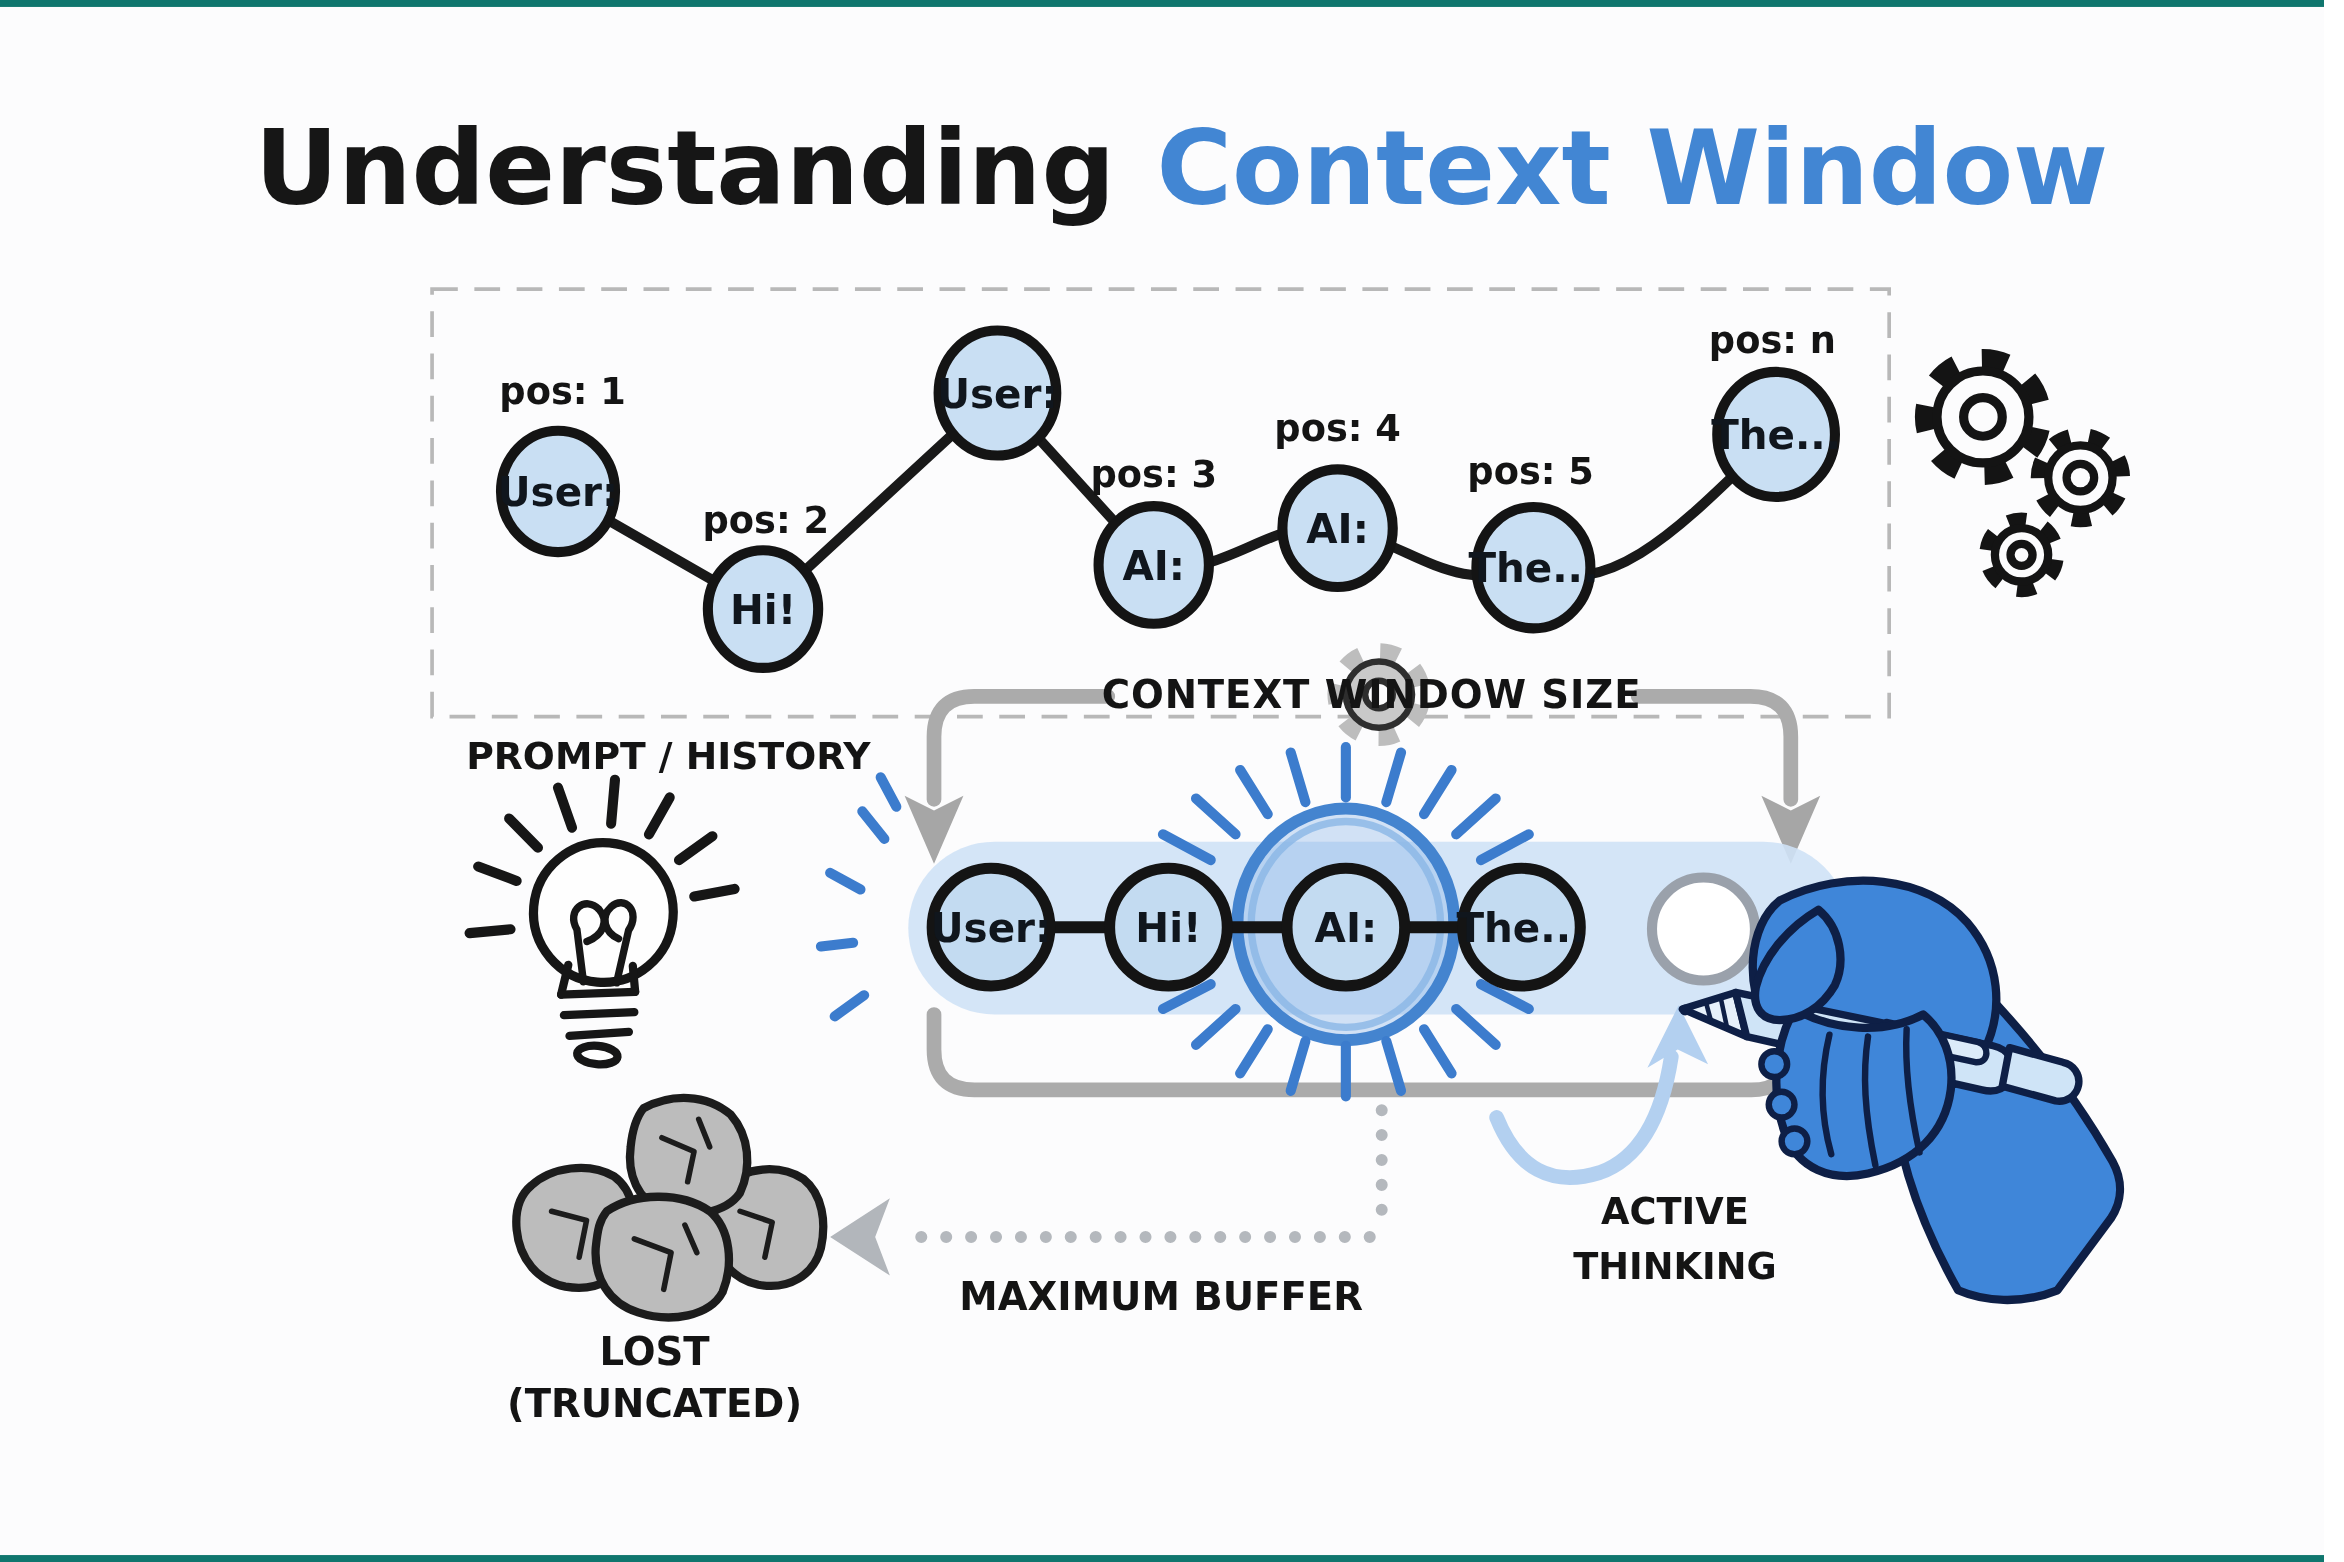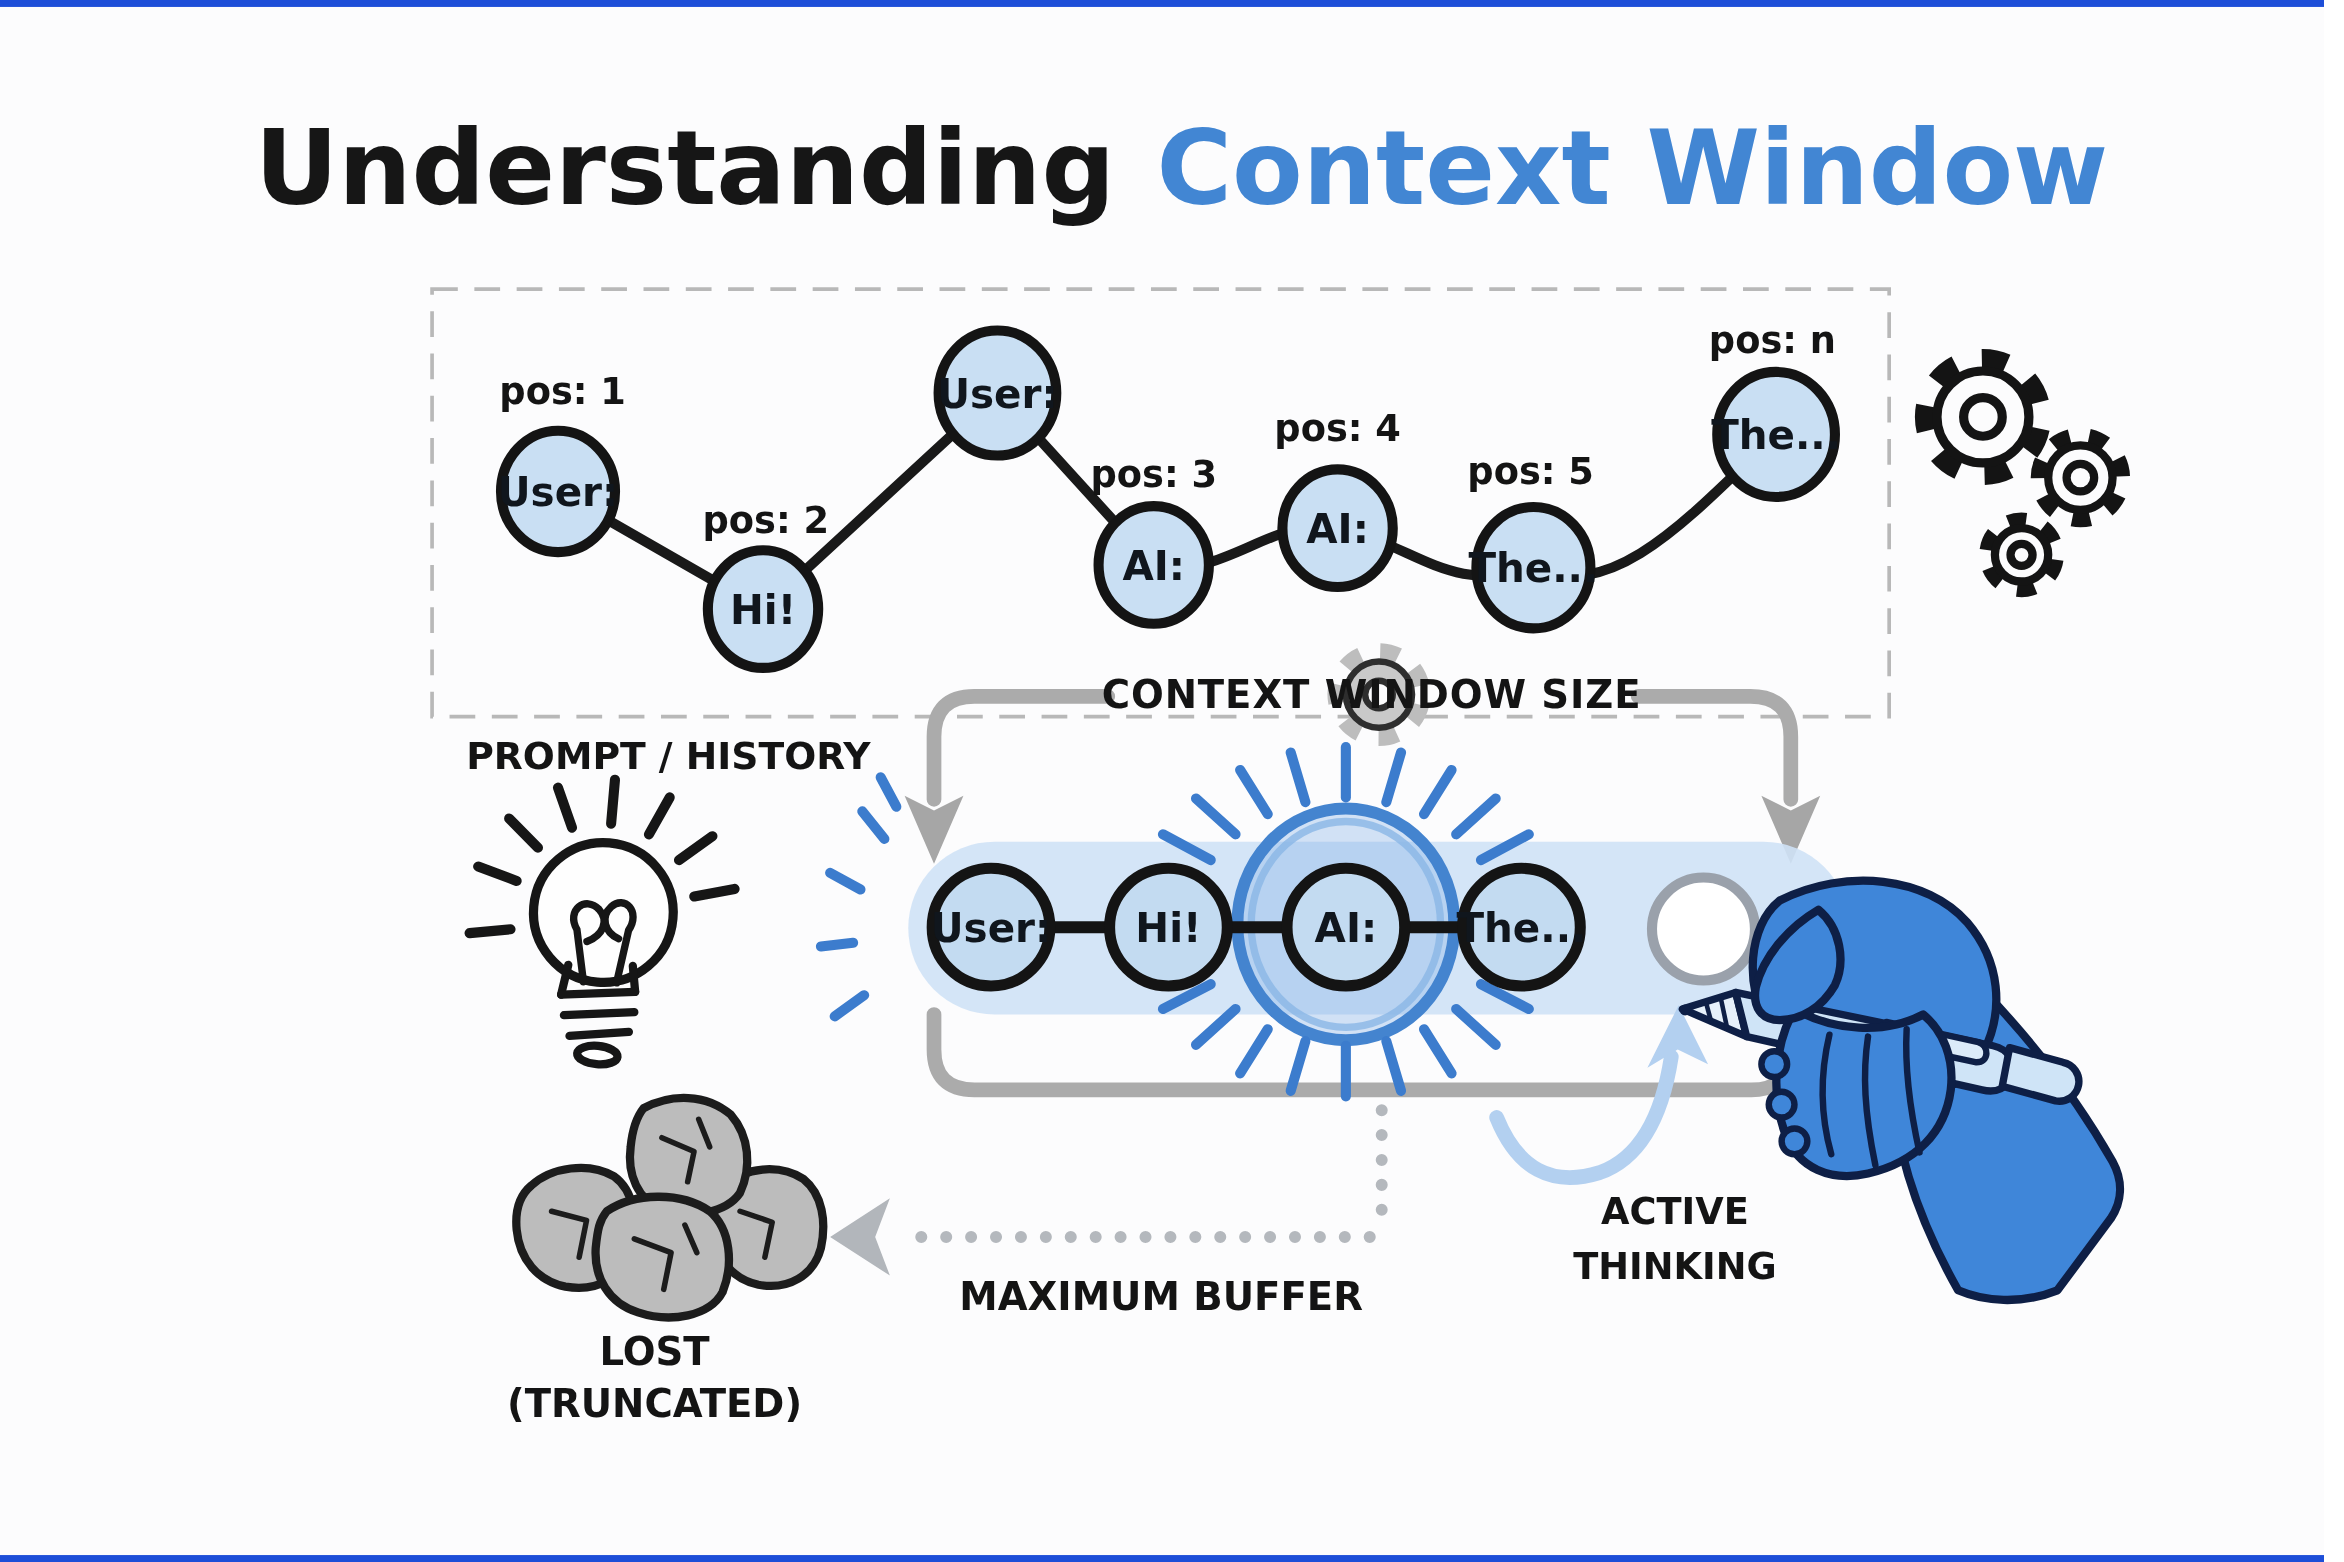--- a/index.html
+++ b/index.html
@@ -1,16 +1,16 @@
 <!DOCTYPE html>
 <html style="font-size:15px"><head>
 <meta charset="utf-8">
 <style>
   html,body{margin:0;padding:0;background:#ffffff;}
-  .stage{position:relative;width:2324px;height:1562px;background:#1d4ed8;overflow:hidden;
+  .stage{position:relative;width:2324px;height:1562px;background:#0f766e;overflow:hidden;
          font-family:"DejaVu Sans","Liberation Sans",sans-serif;}
   svg{display:block;width:100%;height:100%;}
   svg text{font-family:"DejaVu Sans","Liberation Sans",sans-serif;font-weight:bold;}
 </style>
 </head>
 <body>
 
 <div class="stage">
 <svg viewBox="0 0 2528 1684" xmlns="http://www.w3.org/2000/svg">
 

